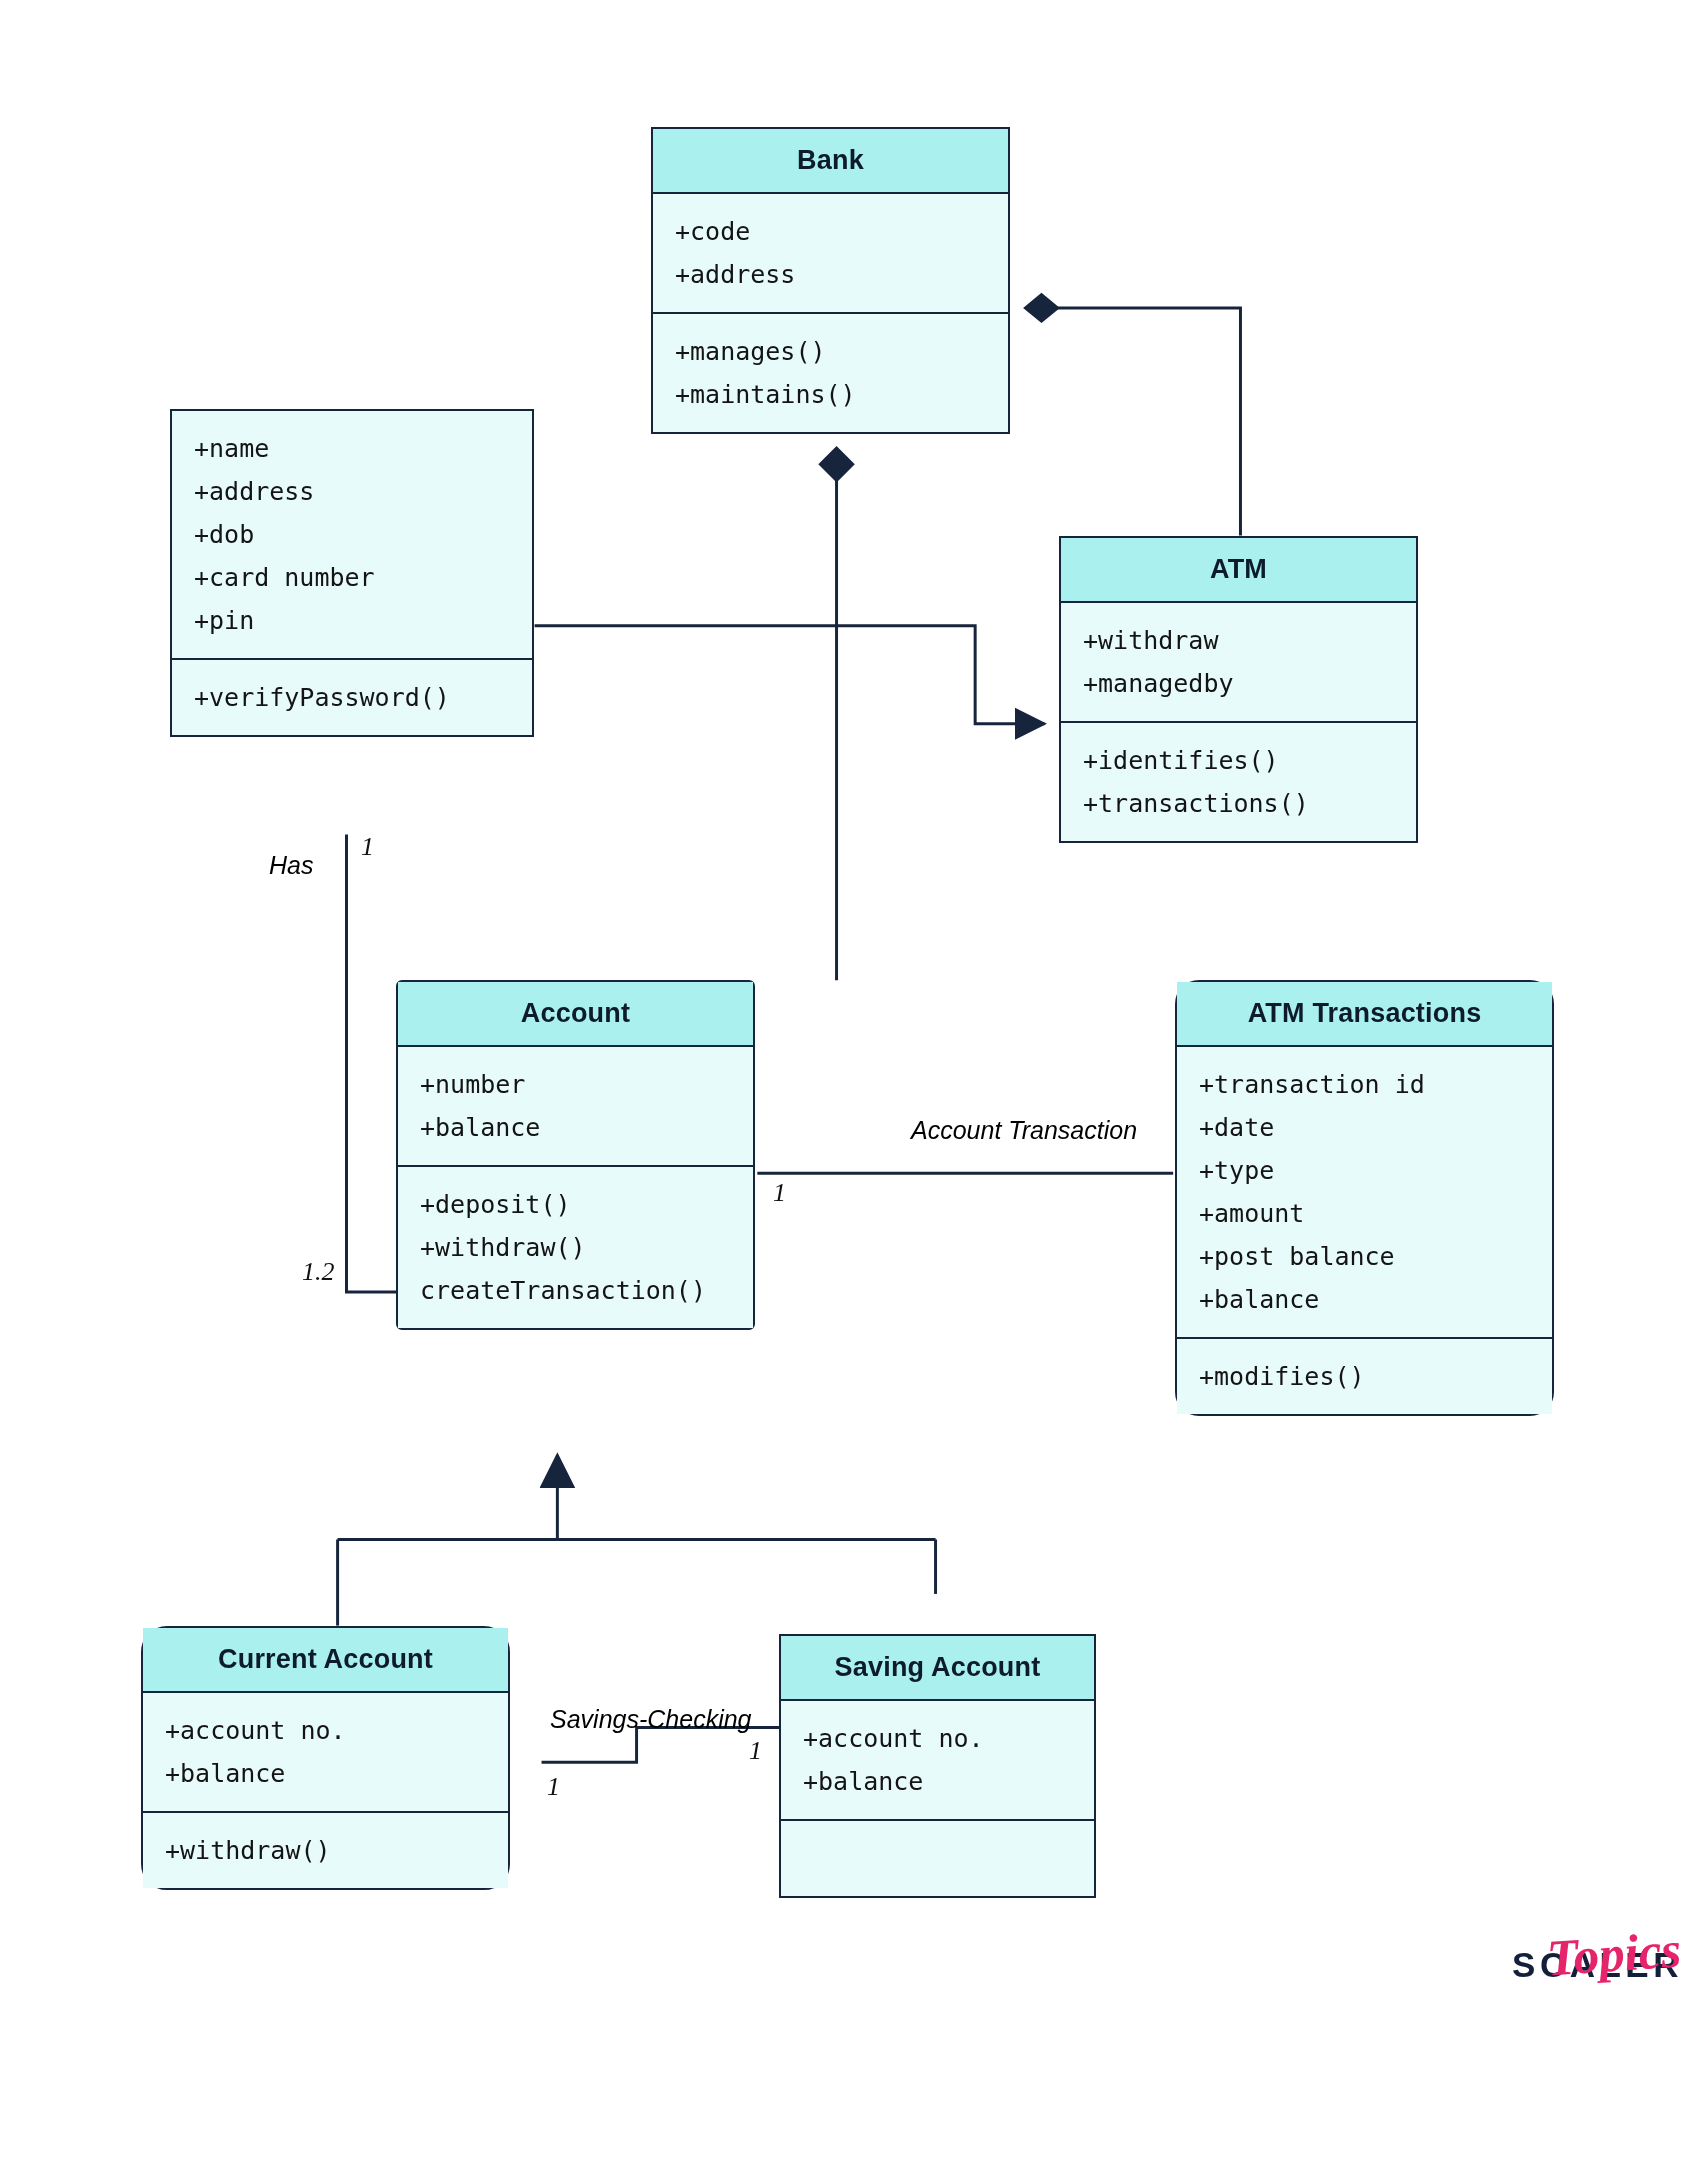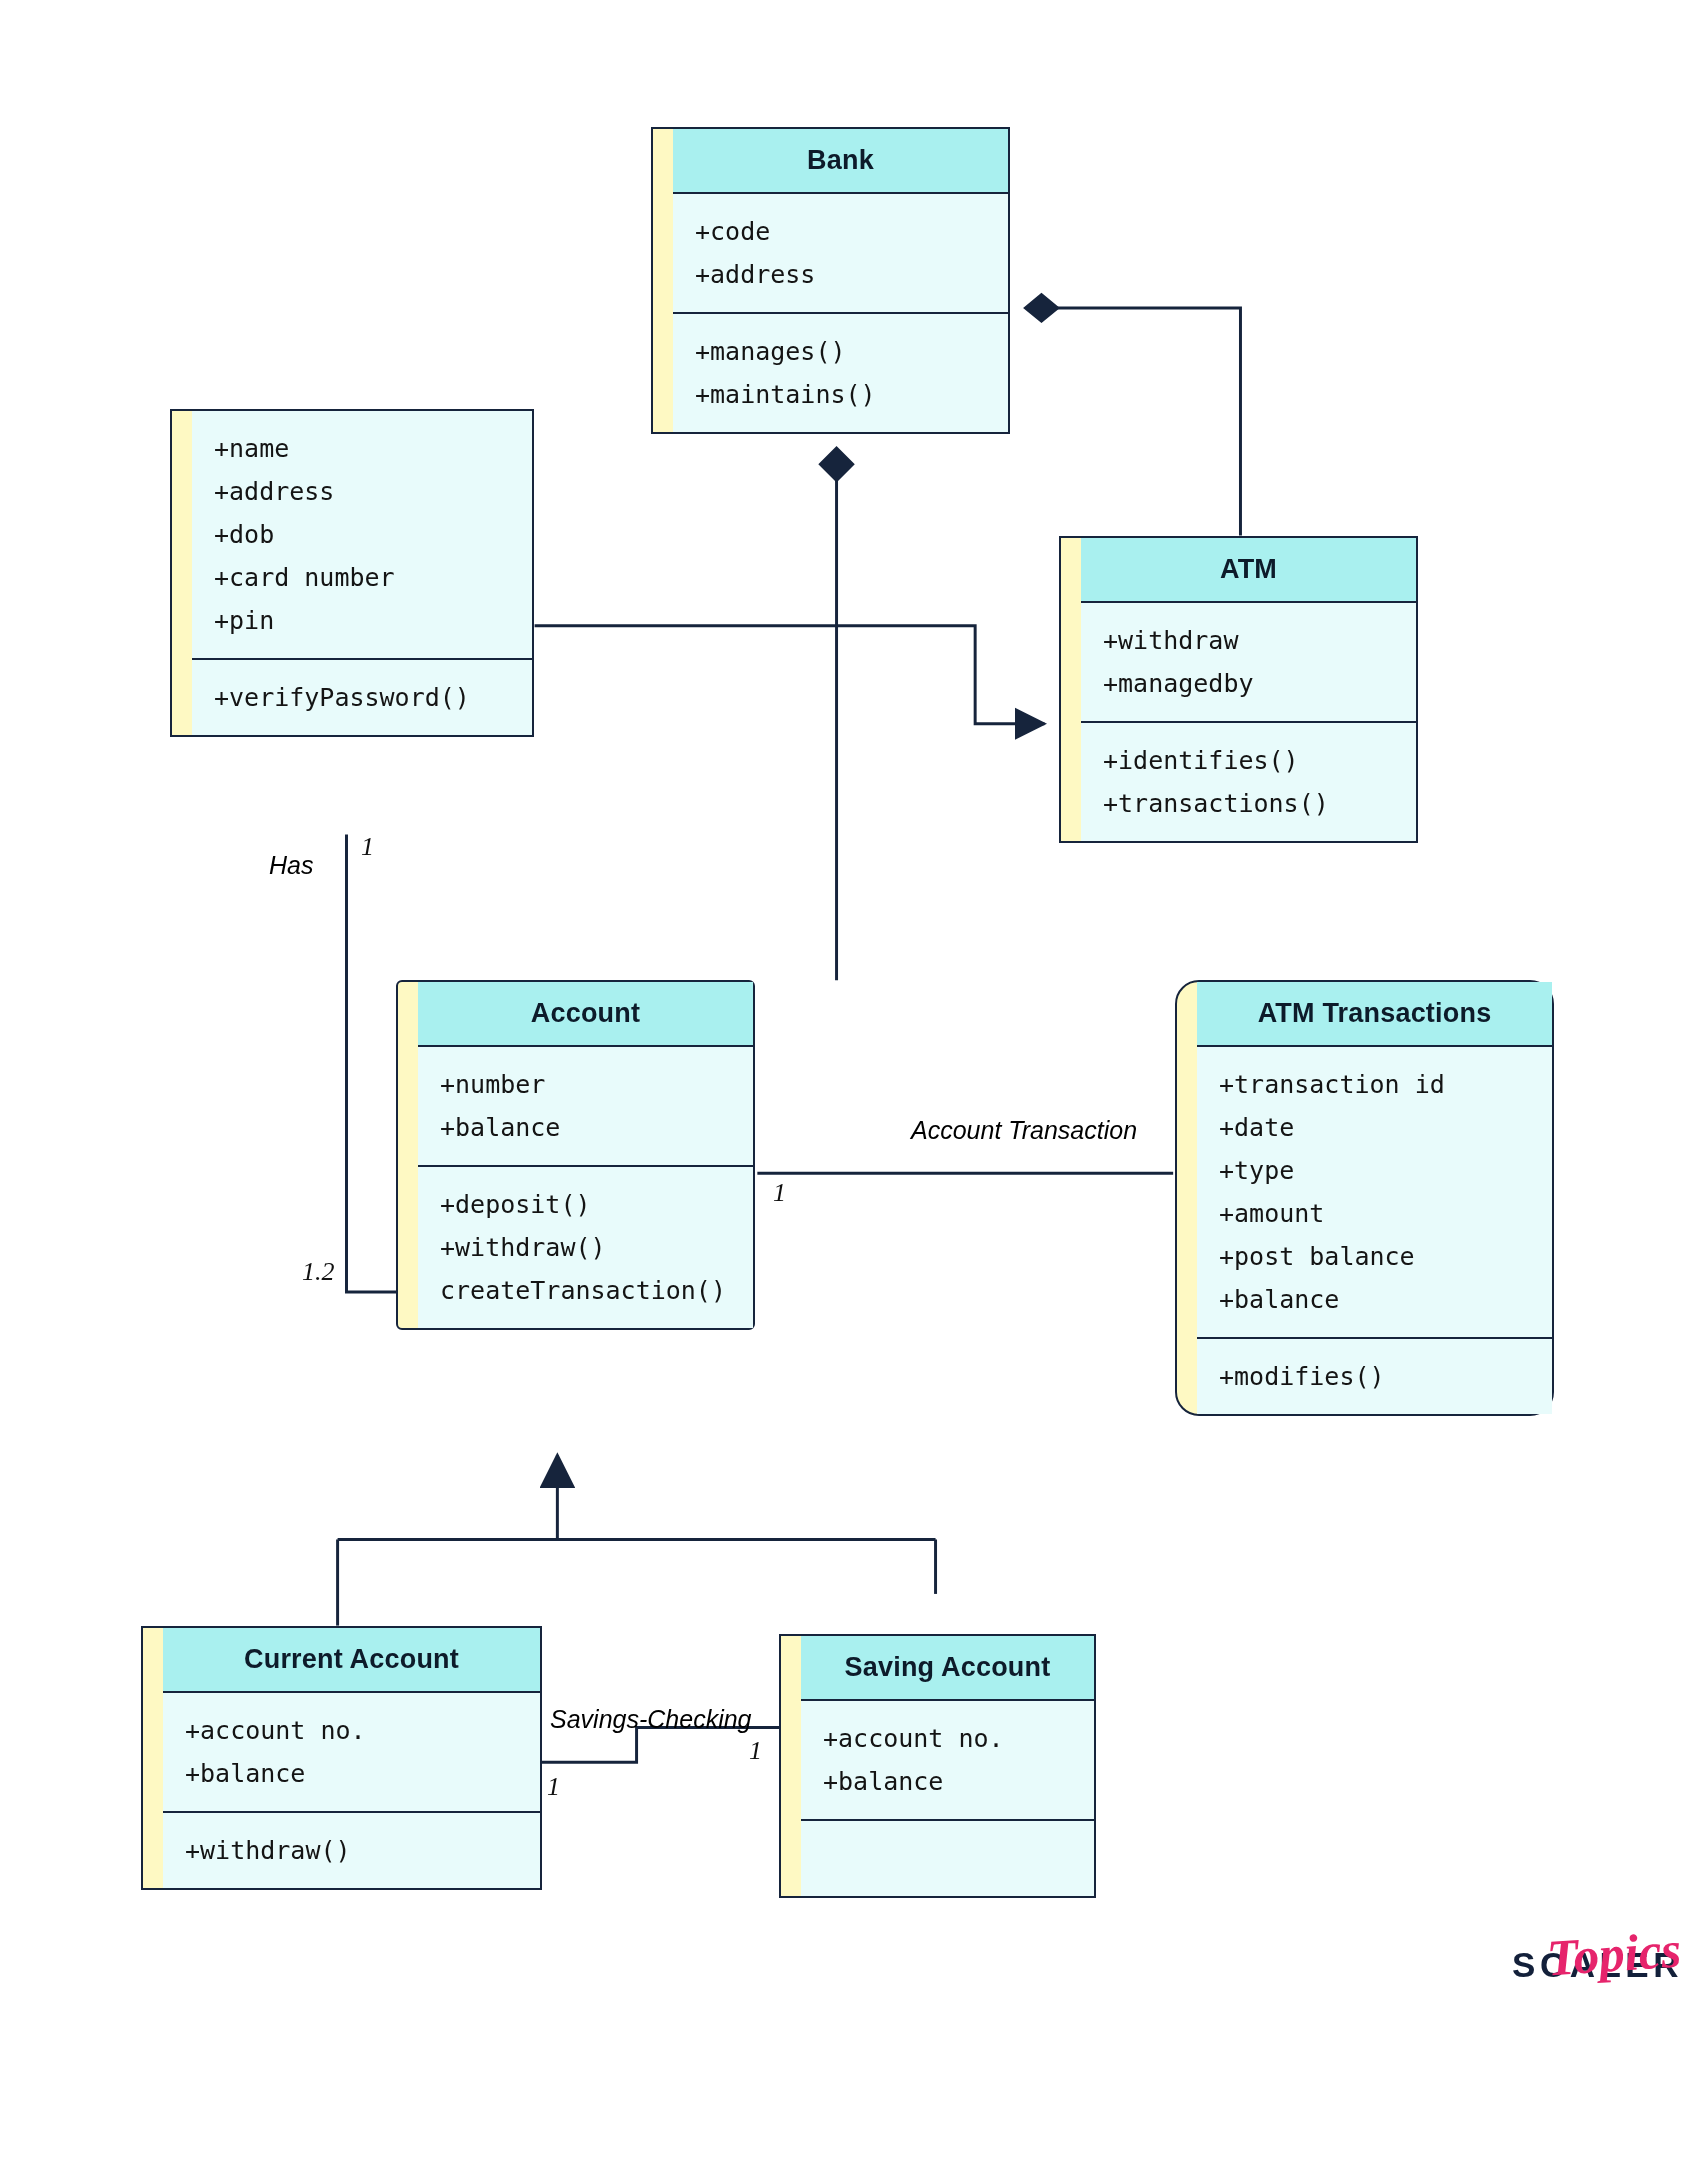--- a/index.html
+++ b/index.html
@@ -27,22 +27,21 @@
     left: 0; top: 0;
     width: 1683px; height: 2183px;
     z-index: 1;
   }
 
   
   .uml-class {
     position: absolute;
     z-index: 3;
     border: 2.5px solid #16243c;
-    background: #fef9c3;
-    padding-left: 20px;
+    background: #b91c1c;
   }
   .uml-header {
     background: #a9f0ef;
     border-bottom: 2.5px solid #16243c;
     text-align: center;
     font-weight: bold;
     color: #0d1b2a;
     letter-spacing: 0.2px;
     display: flex;
     align-items: center;
@@ -229,21 +228,21 @@
       <div class="uml-member">+type</div>
       <div class="uml-member">+amount</div>
       <div class="uml-member">+post balance</div>
       <div class="uml-member">+balance</div>
     </div>
     <div class="uml-compartment">
       <div class="uml-member">+modifies()</div>
     </div>
   </div>
 
-  <div class="uml-class" style="left:141px; top:1626px; width:401px;">
+  <div class="uml-class" style="left:141px; top:1626px; width:369px;border-radius:26px;">
     <div class="uml-header" style="height:65px; font-size:27px;">Current Account</div>
     <div class="uml-compartment">
       <div class="uml-member">+account no.</div>
       <div class="uml-member">+balance</div>
     </div>
     <div class="uml-compartment">
       <div class="uml-member">+withdraw()</div>
     </div>
   </div>
 

